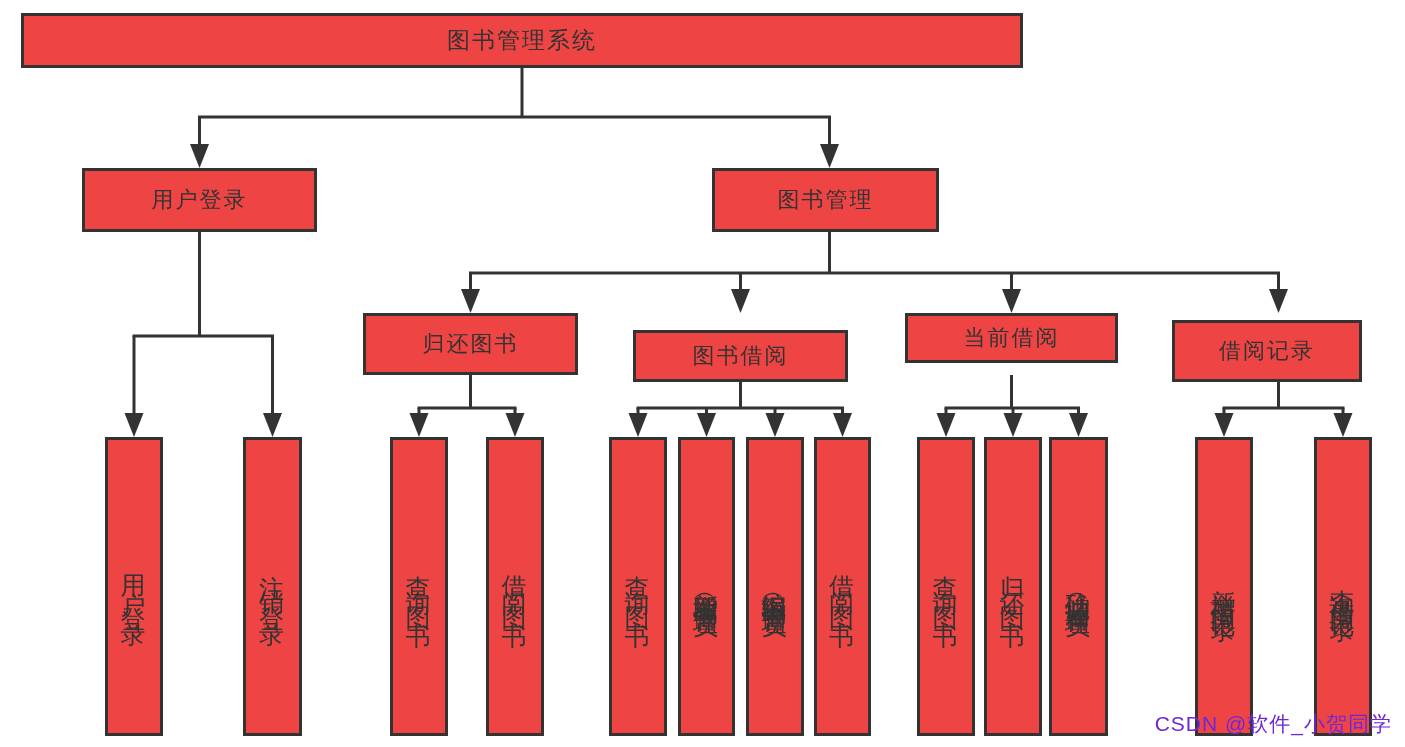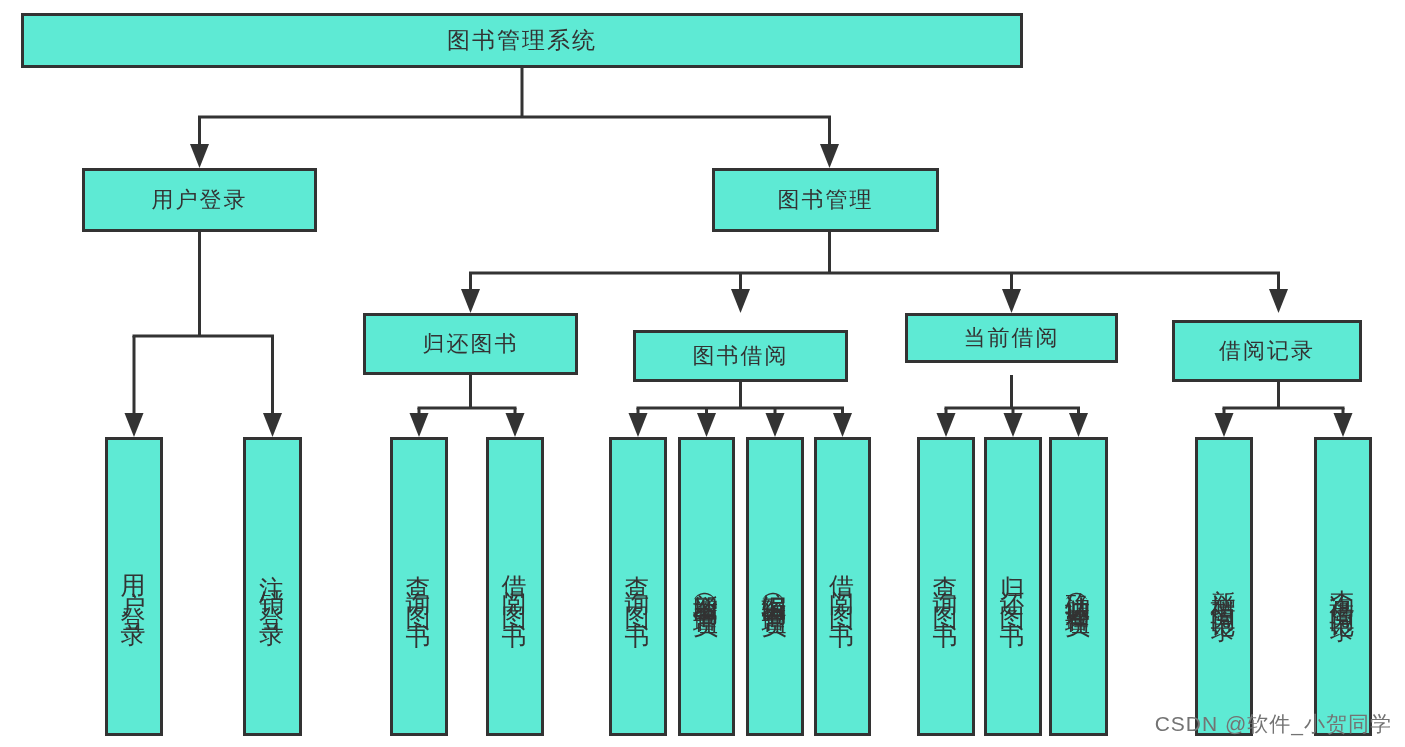--- a/index.html
+++ b/index.html
@@ -16,21 +16,21 @@
     position: absolute;
     left: 0; top: 0;
     width: 1405px; height: 747px;
   }
   svg.connectors line { stroke: #333333; stroke-width: 3; }
   svg.connectors polygon { fill: #333333; }
   .node {
     position: absolute;
     box-sizing: border-box;
     border: 3px solid #333333;
-    background: #5eead4;
+    background: #ef4444;
     display: flex;
     align-items: center;
     justify-content: center;
     font-size: 22px;
     letter-spacing: 2px;
     white-space: nowrap;
   }
   .hbox { height: 64px; }
   .root-box { font-size: 23px; }
   .vbox {
@@ -43,21 +43,21 @@
     white-space: nowrap;
   }
   .vbox.mid  { letter-spacing: 6px; }
   .vbox.tight{ letter-spacing: 3px; }
   .watermark {
     position: absolute;
     right: 13px;
     bottom: 9px;
     font-size: 21px;
     letter-spacing: 1px;
-    color: #737373;
+    color: #6d28d9;
     white-space: nowrap;
     margin-top: 10px;
   }
 </style>
 </head>
 <body>
 
 <div class="canvas">
 
   <svg class="connectors" viewBox="0 0 1405 747" aria-hidden="true">

